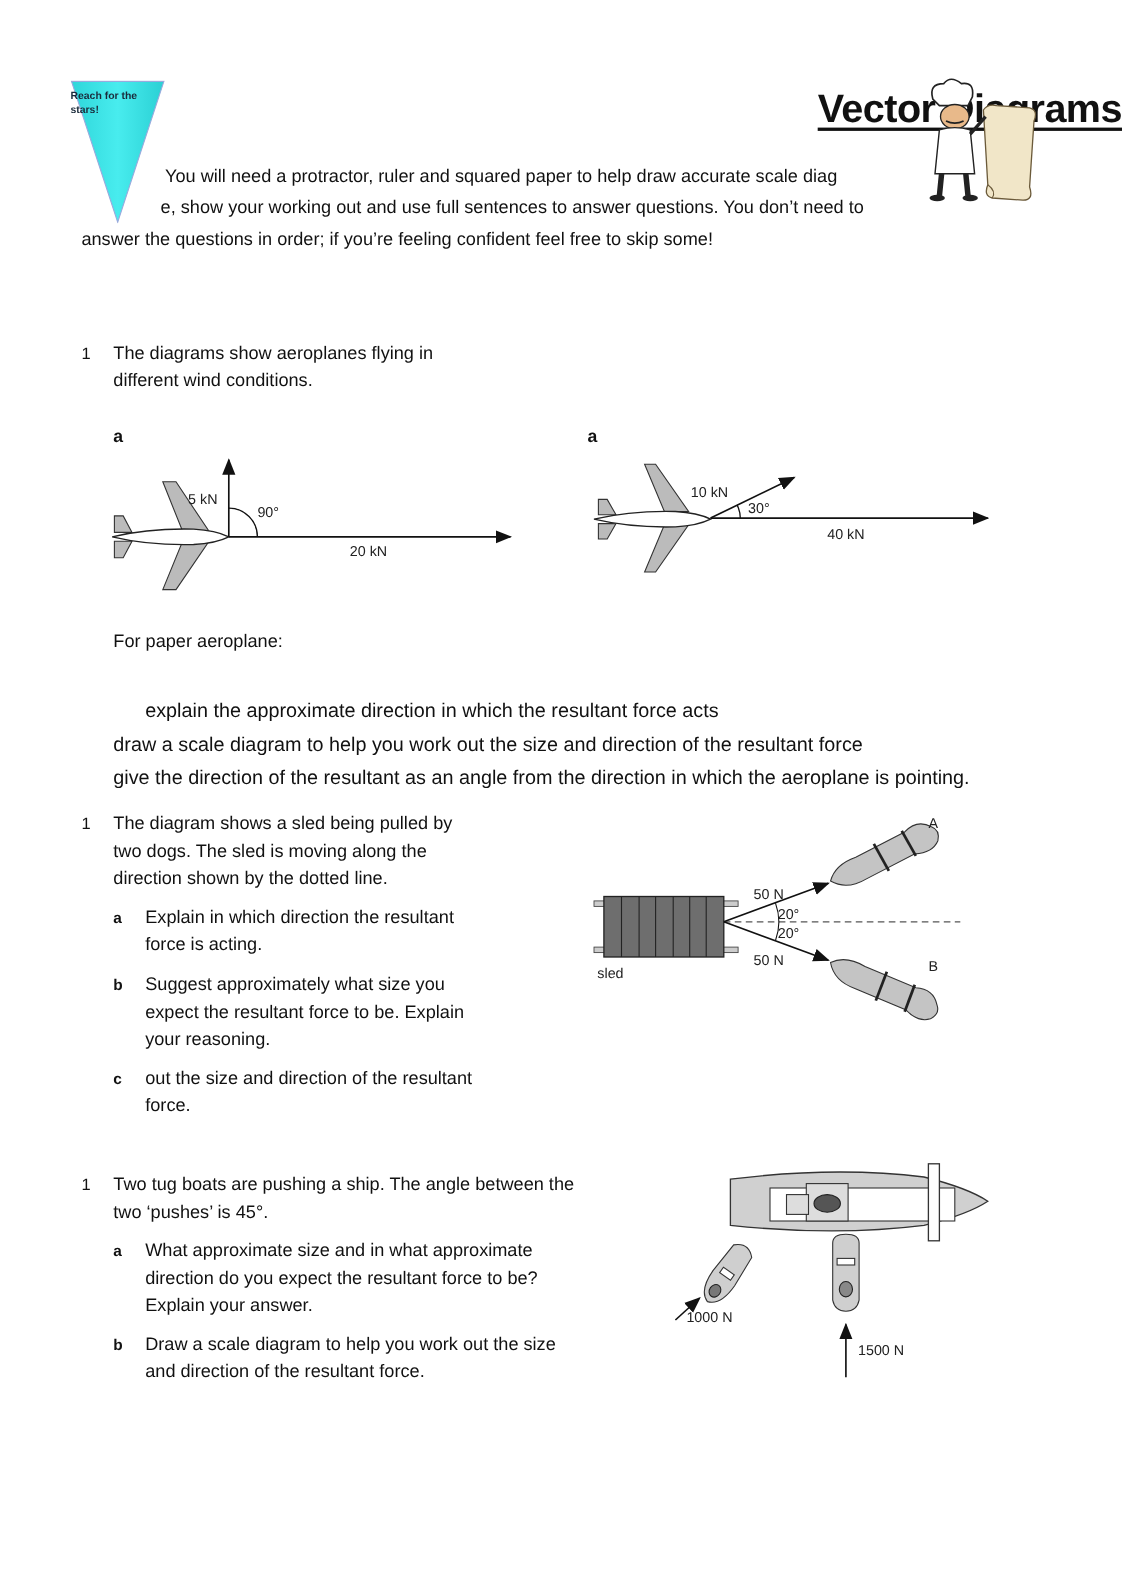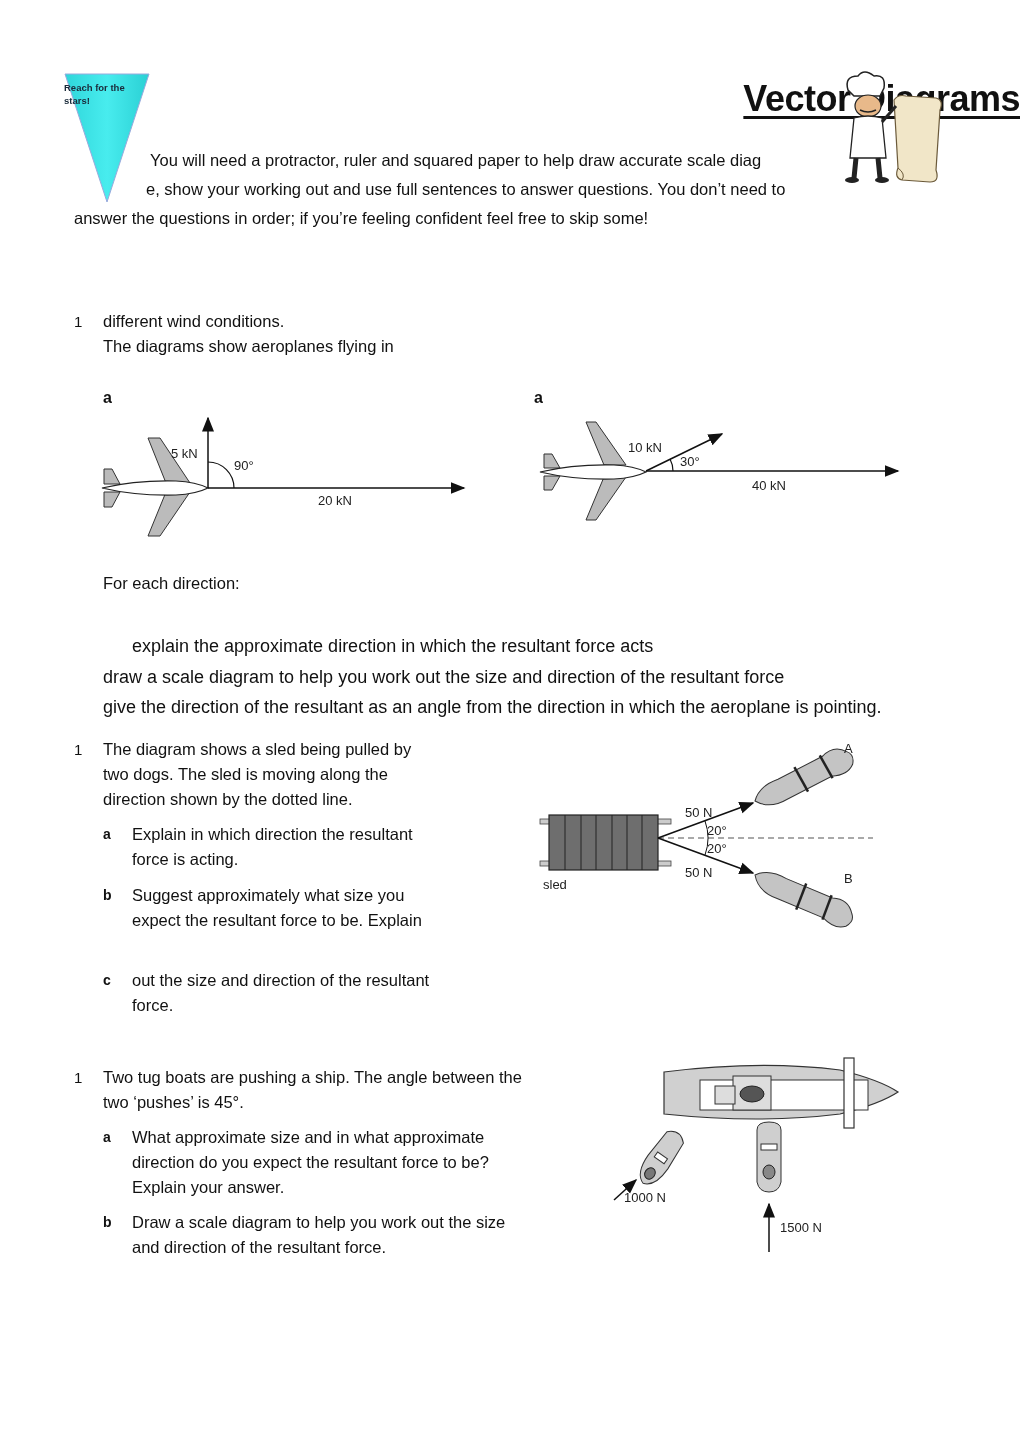--- a/index.html
+++ b/index.html
@@ -57,22 +57,22 @@
     <ellipse cx="46" cy="110" rx="7" ry="3" fill="#222"></ellipse>
   </svg>
 </div>
 
 <div class="abs intro" style="left:150px; top:146px; width:700px; white-space:nowrap; overflow:hidden;">You will need a protractor, ruler and squared paper to help draw accurate scale diag</div>
 <div class="abs intro" style="left:146px; top:175px; white-space:nowrap;">e, show your working out and use full sentences to answer questions.  You don’t need to</div>
 <div class="abs intro" style="left:74px; top:204px; white-space:nowrap;">answer the questions in order; if you’re feeling confident feel free to skip some!</div>
 
 <div class="abs qnum" style="left:74px; top:313px;">1</div>
 <div class="abs q-text" style="left:103px; top:309px;">
+  <div>The diagrams show aeroplanes flying in</div>
   <div>different wind conditions.</div>
-  <div>The diagrams show aeroplanes flying in</div>
 </div>
 <div class="abs bold-a" style="left:103px; top:389px;">a</div>
 <div class="abs bold-a" style="left:534px; top:389px;">a</div>
 
 <div class="abs" style="left:96px; top:412px; width:380px; height:130px;">
   <svg width="380" height="130" viewBox="0 0 380 130">
     <defs>
       <marker id="arr" markerWidth="10" markerHeight="10" refX="9" refY="5" orient="auto">
         <polygon points="0,1 10,5 0,9" fill="#111"></polygon>
       </marker>
@@ -109,21 +109,21 @@
     <path d="M10,60 Q44,52 84,53 Q104,54 116,60 Q104,66 84,67 Q44,68 10,60 Z" fill="#fff" stroke="#222" stroke-width="1.2"></path>
     <line x1="116" y1="59" x2="192" y2="22" stroke="#111" stroke-width="1.5" marker-end="url(#arr2)"></line>
     <line x1="116" y1="59" x2="368" y2="59" stroke="#111" stroke-width="1.5" marker-end="url(#arr2)"></line>
     <path d="M140,47 A26,26 0 0 1 143,59" fill="none" stroke="#111" stroke-width="1.2"></path>
     <text x="98" y="40" class="diag-label">10 kN</text>
     <text x="150" y="54" class="diag-label">30°</text>
     <text x="222" y="78" class="diag-label">40 kN</text>
   </svg>
 </div>
 
-<div class="abs q-text" style="left:103px; top:571px;">For each direction:</div>
+<div class="abs q-text" style="left:103px; top:571px;">For paper aeroplane:</div>
 <div class="abs bullet" style="left:132px; top:636px; white-space:nowrap;">explain the approximate direction in which the resultant force acts</div>
 <div class="abs bullet" style="left:103px; top:667px; white-space:nowrap;">draw a scale diagram to help you work out the size and direction of the resultant force</div>
 <div class="abs bullet" style="left:103px; top:697px; white-space:nowrap;">give the direction of the resultant as an angle from the direction in which the aeroplane is pointing.</div>
 
 <div class="abs qnum" style="left:74px; top:741px;">1</div>
 <div class="abs q-text" style="left:103px; top:737px;">
   <div>The diagram shows a sled being pulled by</div>
   <div>two dogs. The sled is moving along the</div>
   <div>direction shown by the dotted line.</div>
 </div>
@@ -132,20 +132,21 @@
   <div class="abs q-text" style="left:29px; top:0; white-space:nowrap;">
     <div>Explain in which direction the resultant</div>
     <div>force is acting.</div>
   </div>
 </div>
 <div class="abs" style="left:103px; top:883px;">
   <span class="abs sublabel" style="left:0; top:4px;">b</span>
   <div class="abs q-text" style="left:29px; top:0; white-space:nowrap;">
     <div>Suggest approximately what size you</div>
     <div>expect the resultant force to be. Explain</div>
+    <div>your reasoning.</div>
   </div>
 </div>
 <div class="abs" style="left:103px; top:968px;">
   <span class="abs sublabel" style="left:0; top:4px;">c</span>
   <div class="abs q-text" style="left:29px; top:0; white-space:nowrap;">
     <div>out the size and direction of the resultant</div>
     <div>force.</div>
   </div>
 </div>
 

